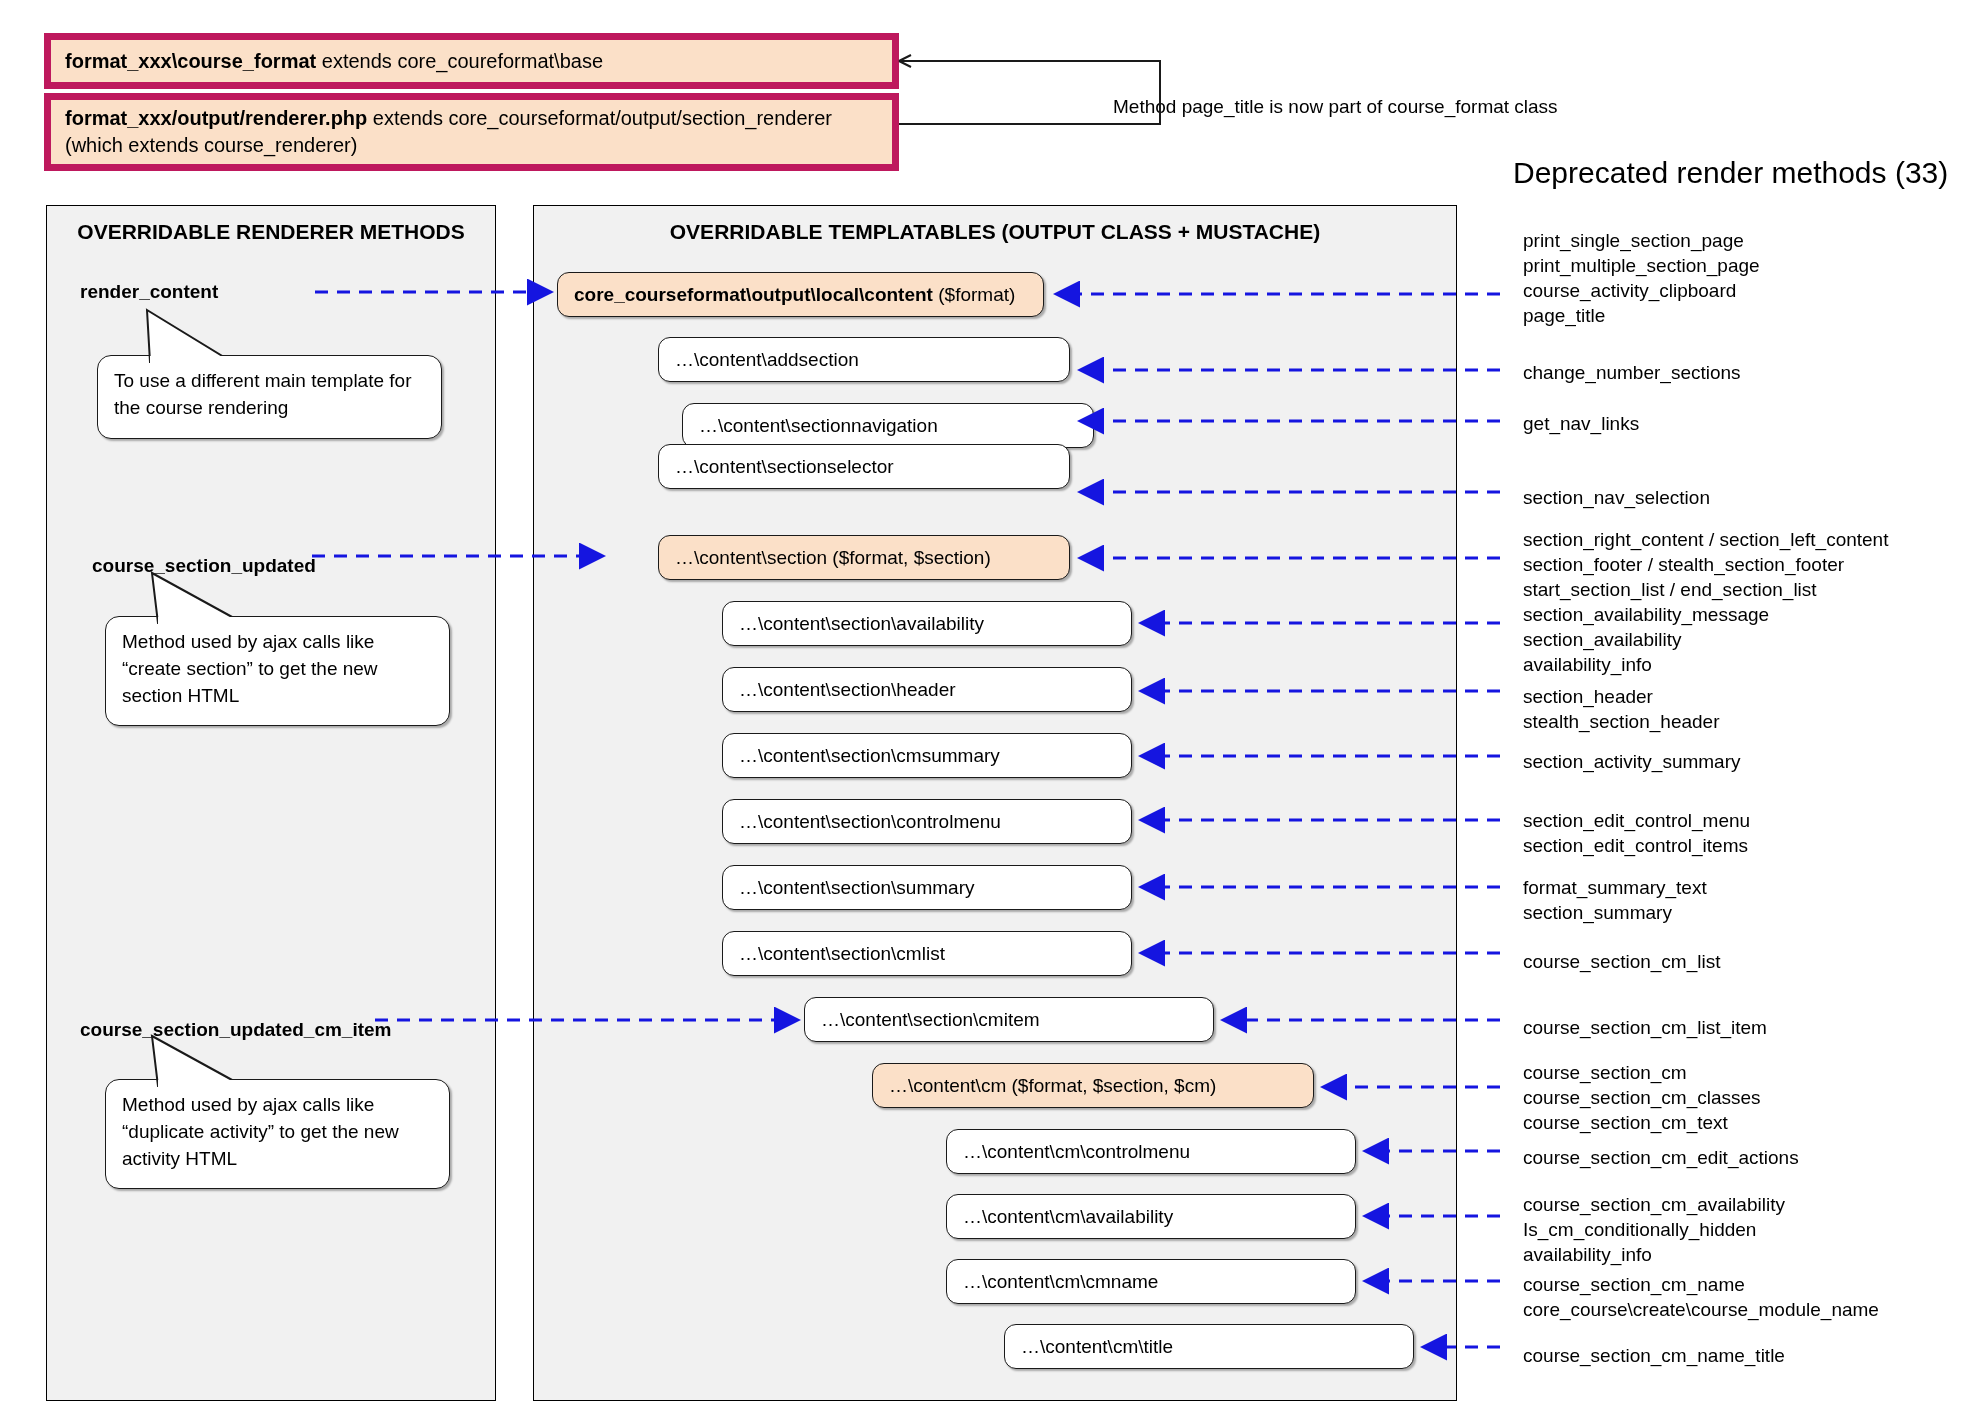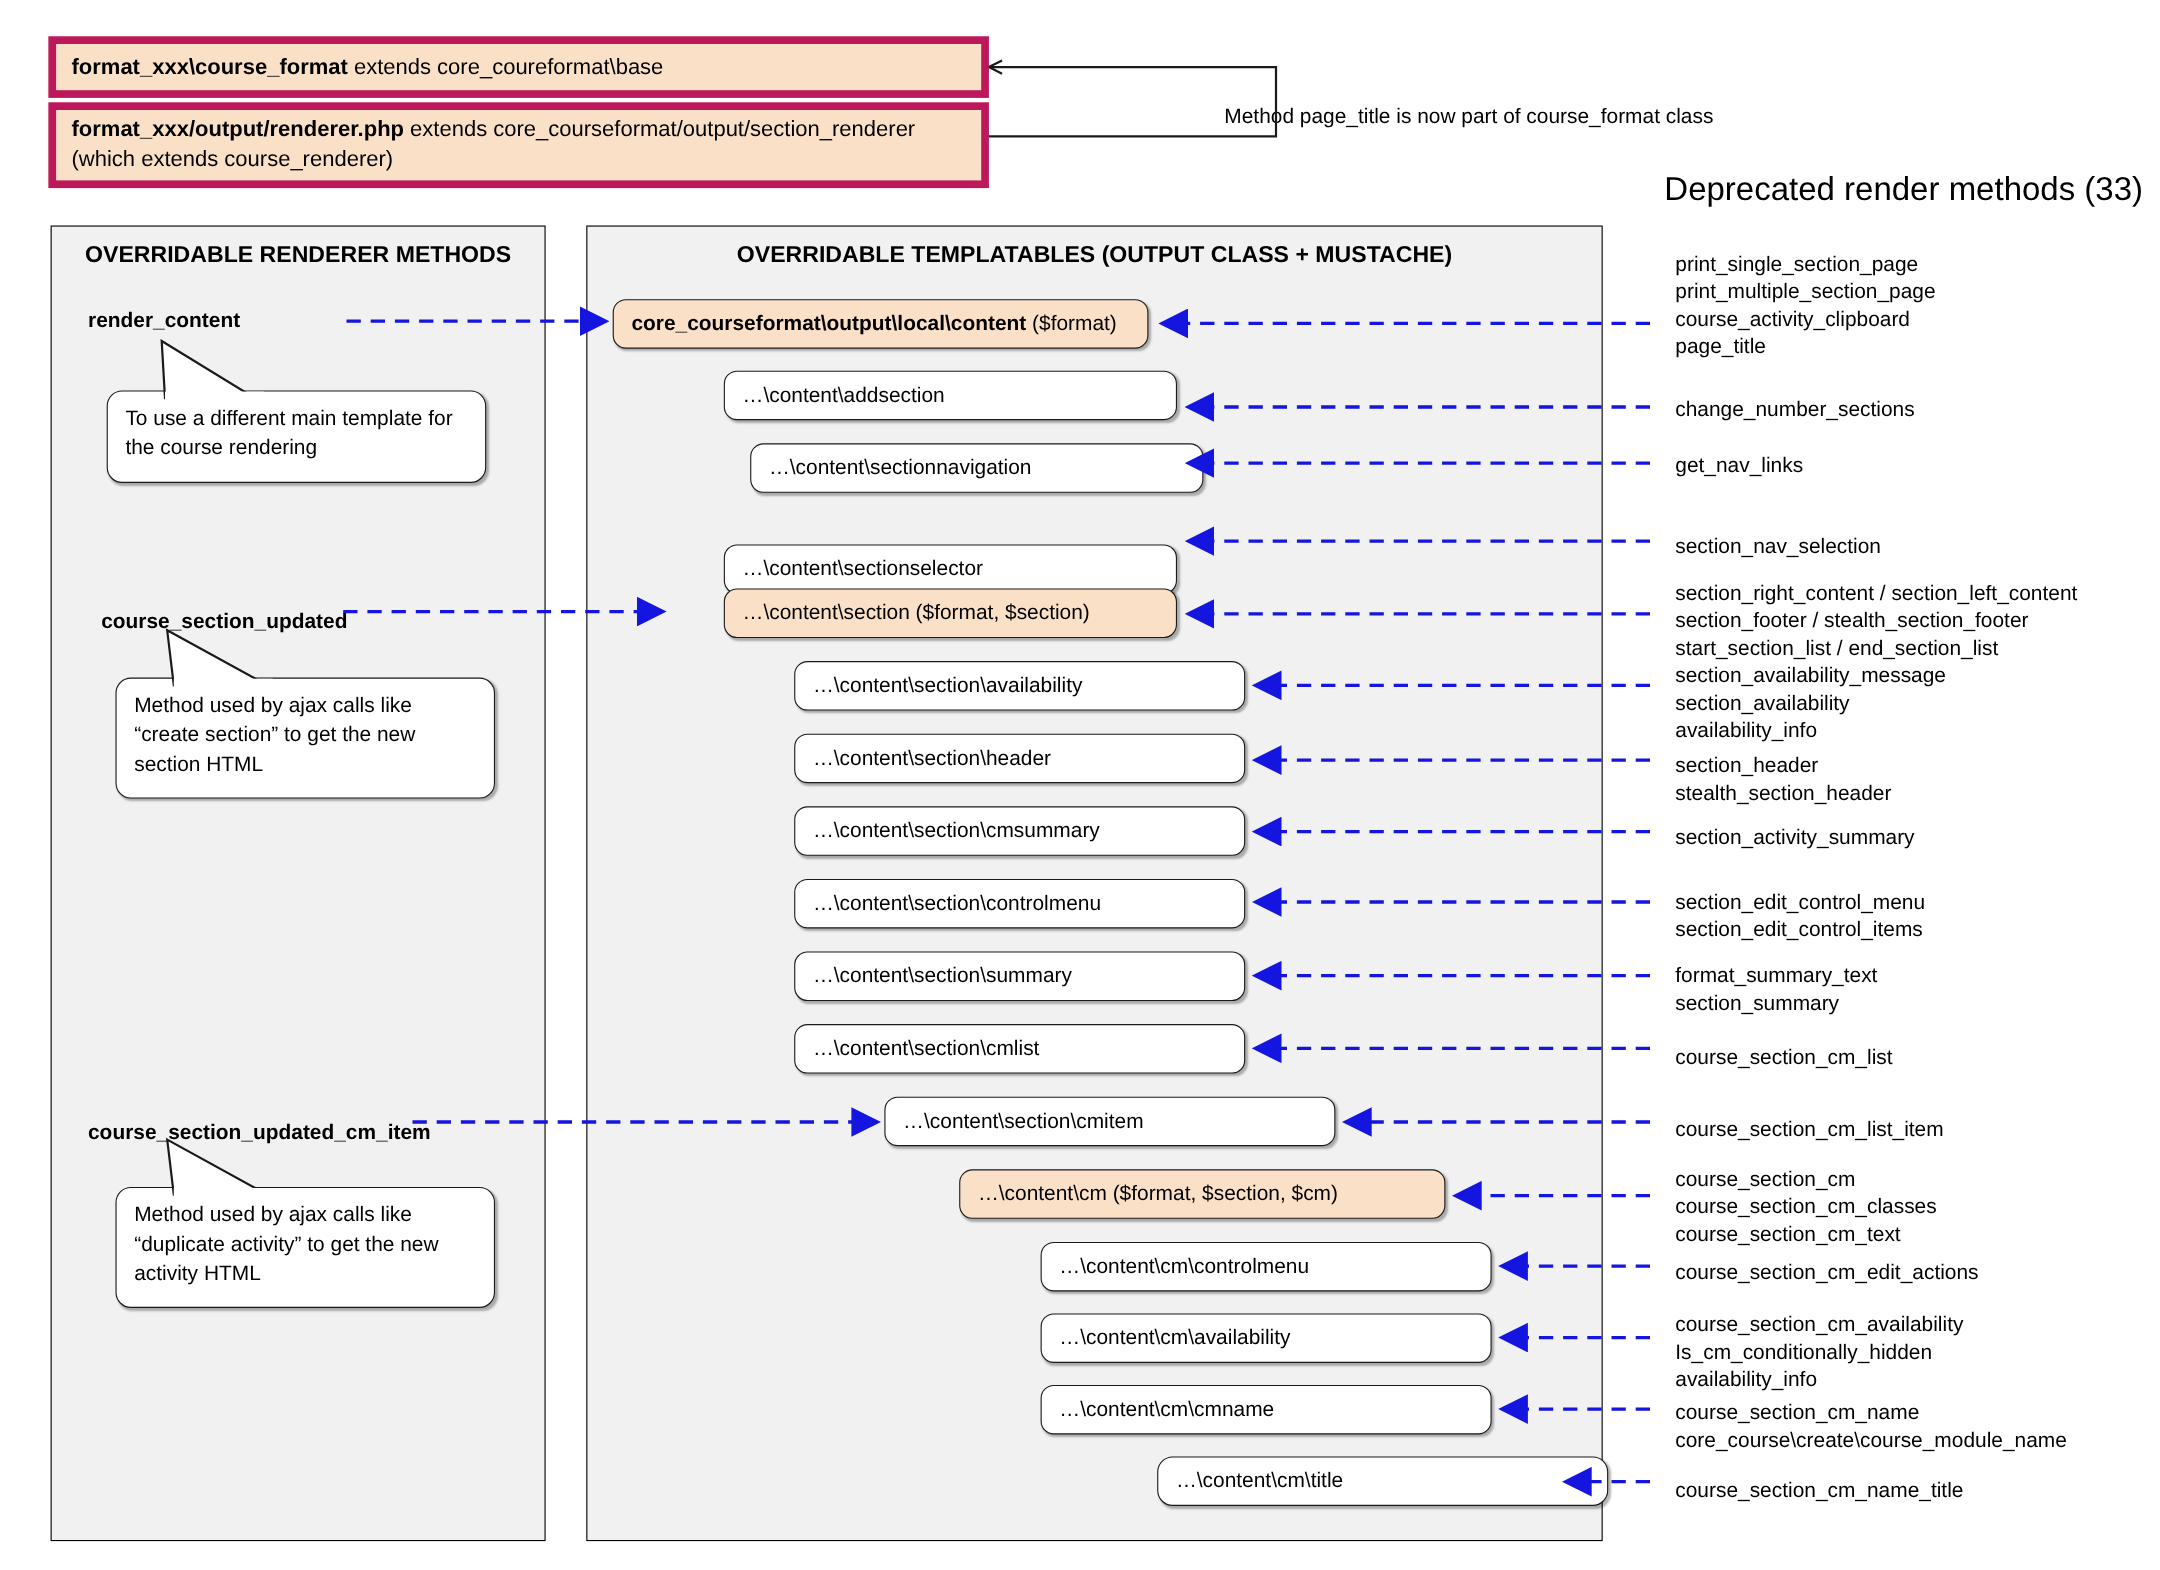--- a/index.html
+++ b/index.html
@@ -148,21 +148,21 @@
 </div>
 
 <div class="tbox" style="left:658px; top:337px; width:412px; height:45px;">
   <span>…\content\addsection</span>
 </div>
 
 <div class="tbox" style="left:658px; top:403px; width:412px; height:45px;margin-left:24px;">
   <span>…\content\sectionnavigation</span>
 </div>
 
-<div class="tbox" style="left:658px; top:495px; width:412px; height:45px;align-items:center;">
+<div class="tbox" style="left:658px; top:444px; width:412px; height:45px;align-items:center;">
   <span>…\content\sectionselector</span>
 </div>
 
 <div class="tbox peach" style="left:658px; top:535px; width:412px; height:45px;">
   <span>…\content\section ($format, $section)</span>
 </div>
 
 <div class="tbox" style="left:722px; top:601px; width:410px; height:45px;">
   <span>…\content\section\availability</span>
 </div>
@@ -200,21 +200,21 @@
 </div>
 
 <div class="tbox" style="left:946px; top:1194px; width:410px; height:45px;">
   <span>…\content\cm\availability</span>
 </div>
 
 <div class="tbox" style="left:946px; top:1259px; width:410px; height:45px;">
   <span>…\content\cm\cmname</span>
 </div>
 
-<div class="tbox" style="left:1052px; top:1324px; width:410px; height:45px;border-radius:14px;">
+<div class="tbox" style="left:1004px; top:1324px; width:410px; height:45px;">
   <span>…\content\cm\title</span>
 </div>
 
 <div class="dep-block" style="left: 1523px; top: 228px; white-space: pre;">print_single_section_page
 print_multiple_section_page
 course_activity_clipboard
 page_title</div>
 <div class="dep-block" style="left: 1523px; top: 360px; white-space: pre;">change_number_sections</div>
 <div class="dep-block" style="left: 1523px; top: 411px; white-space: pre;">get_nav_links</div>
 <div class="dep-block" style="left: 1523px; top: 485px; white-space: pre;">section_nav_selection</div>

